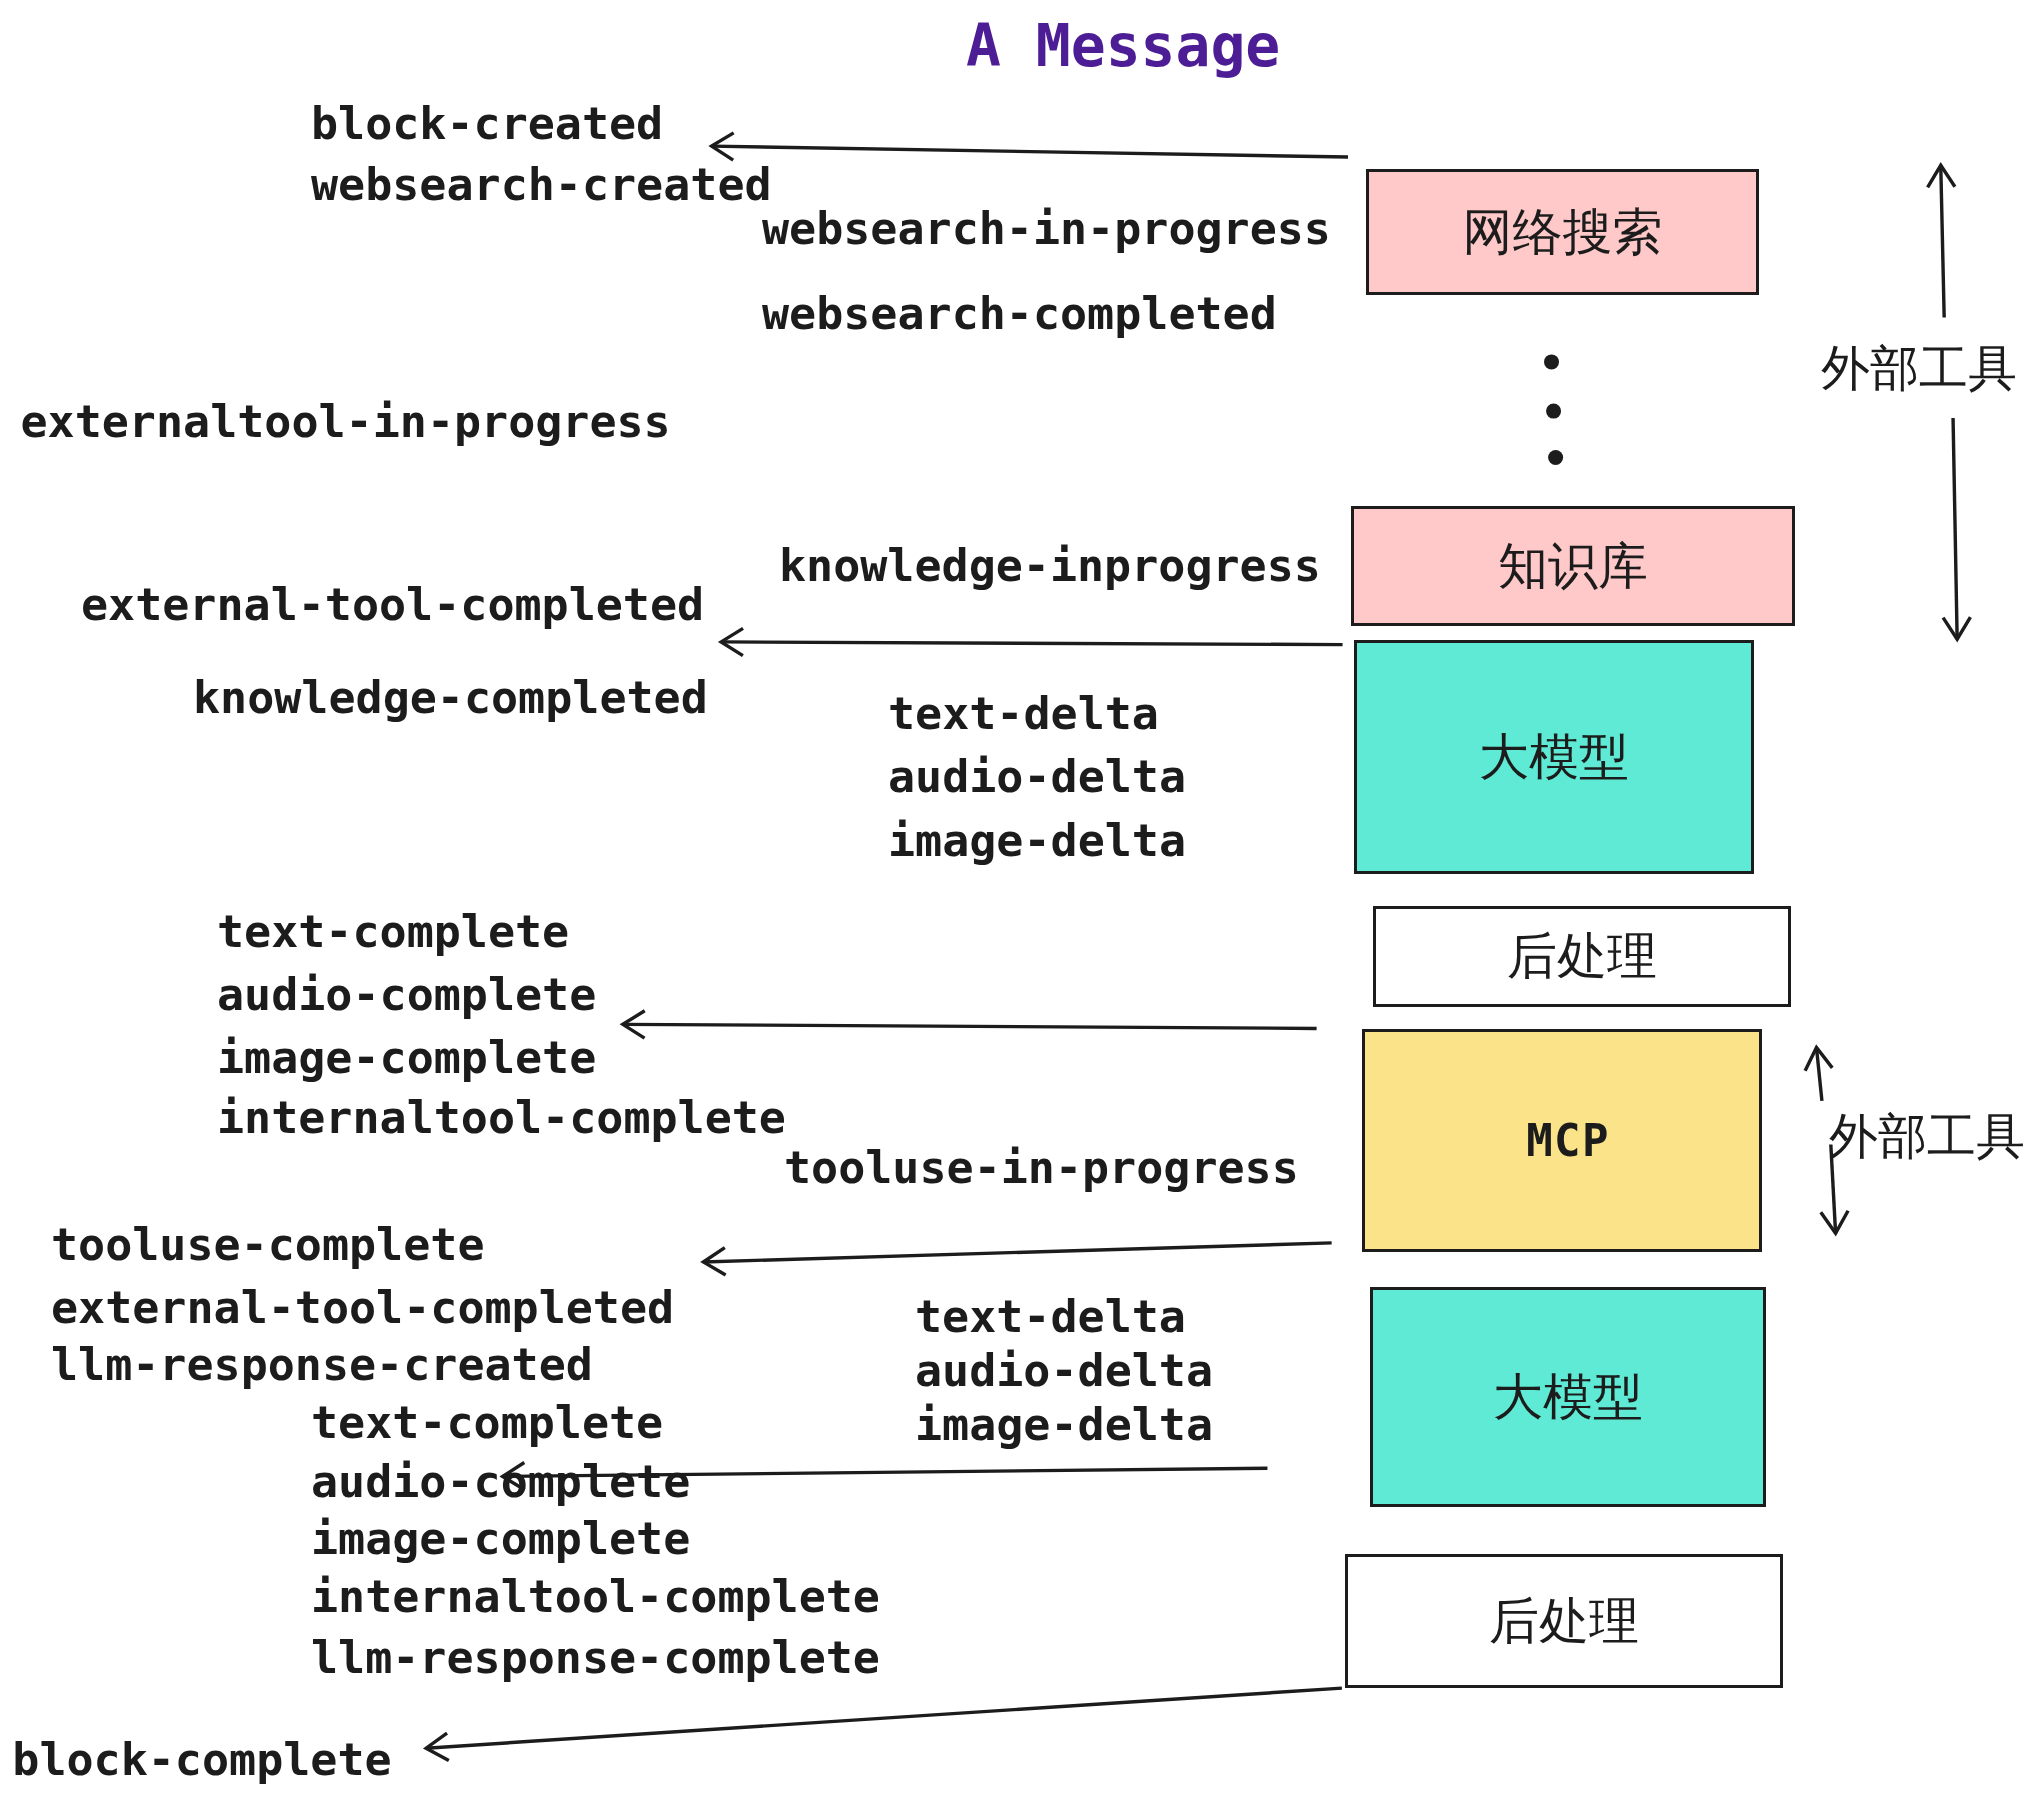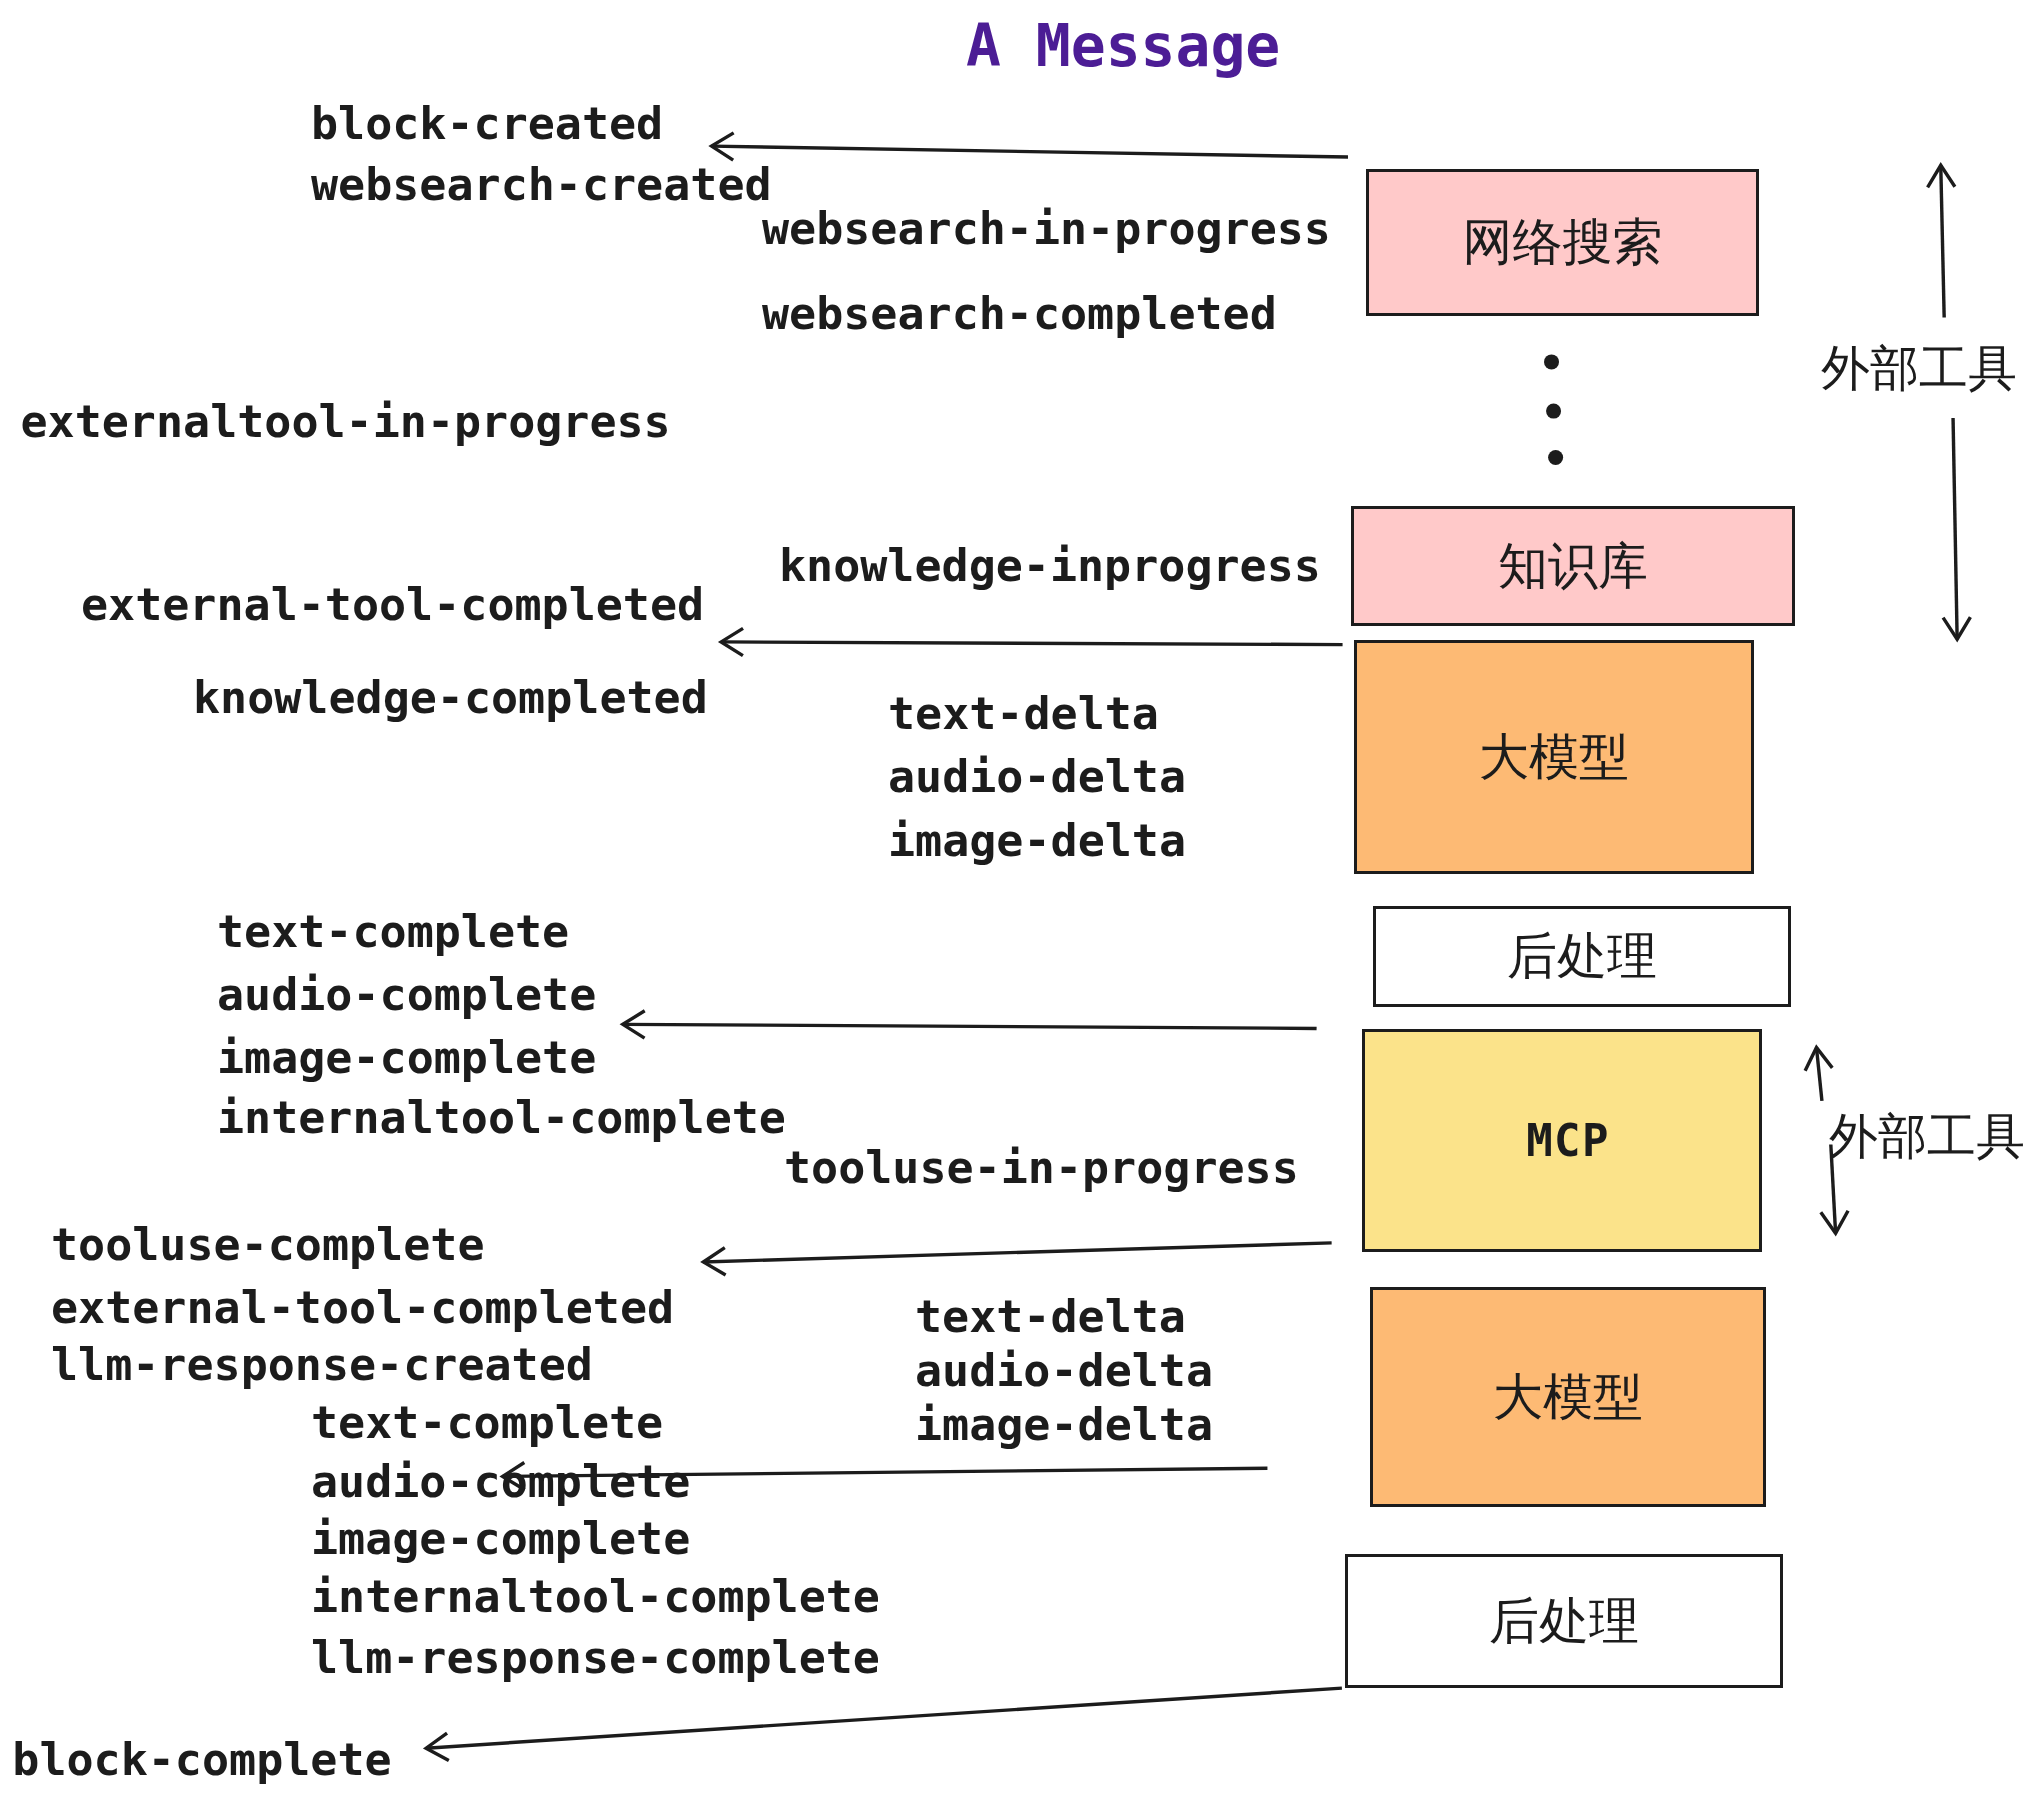--- a/index.html
+++ b/index.html
@@ -41,21 +41,21 @@
     color:#1c1c1c;
     white-space:nowrap;
   }
   .box.mcp .box-label{
     font-family:"DejaVu Sans Mono","Liberation Mono",monospace;
     font-size:44px;
     font-weight:700;
     letter-spacing:1.4px;
   }
   .pink{background:#FFC9C9;}
-  .green{background:#fdba74;}
+  .green{background:#5eead4;}
   .yellow{background:#FBE38A;padding-left:12px;}
   .white{background:#FFFFFF;text-align:right;}
   .cjk{
     position:absolute;
     font-family:"DejaVu Sans","Liberation Sans",sans-serif;
     font-size:49px;
     font-weight:500;
     white-space:nowrap;
     color:#1c1c1c;
   }
@@ -127,21 +127,21 @@
   <span class="ev" style="left:915px;top:1401px;">image-delta</span>
 
   <span class="ev" style="left:311px;top:1399px;">text-complete</span>
   <span class="ev" style="left:311px;top:1458px;">audio-complete</span>
   <span class="ev" style="left:311px;top:1515px;">image-complete</span>
   <span class="ev" style="left:311px;top:1573px;">internaltool-complete</span>
   <span class="ev" style="left:311px;top:1634px;">llm-response-complete</span>
 
   <span class="ev" style="left:12.3px;top:1736px;">block-complete</span>
 
-  <div class="box pink" style="left:1366px;top:169px;width:393px;height:147px;">
+  <div class="box pink" style="left:1366px;top:169px;width:393px;height:126px;">
     <span class="box-label">网络搜索</span>
   </div>
 
   <div class="box pink" style="left:1351px;top:506px;width:444px;height:120px;">
     <span class="box-label">知识库</span>
   </div>
 
   <div class="box green" style="left:1354px;top:640px;width:400px;height:234px;">
     <span class="box-label">大模型</span>
   </div>

